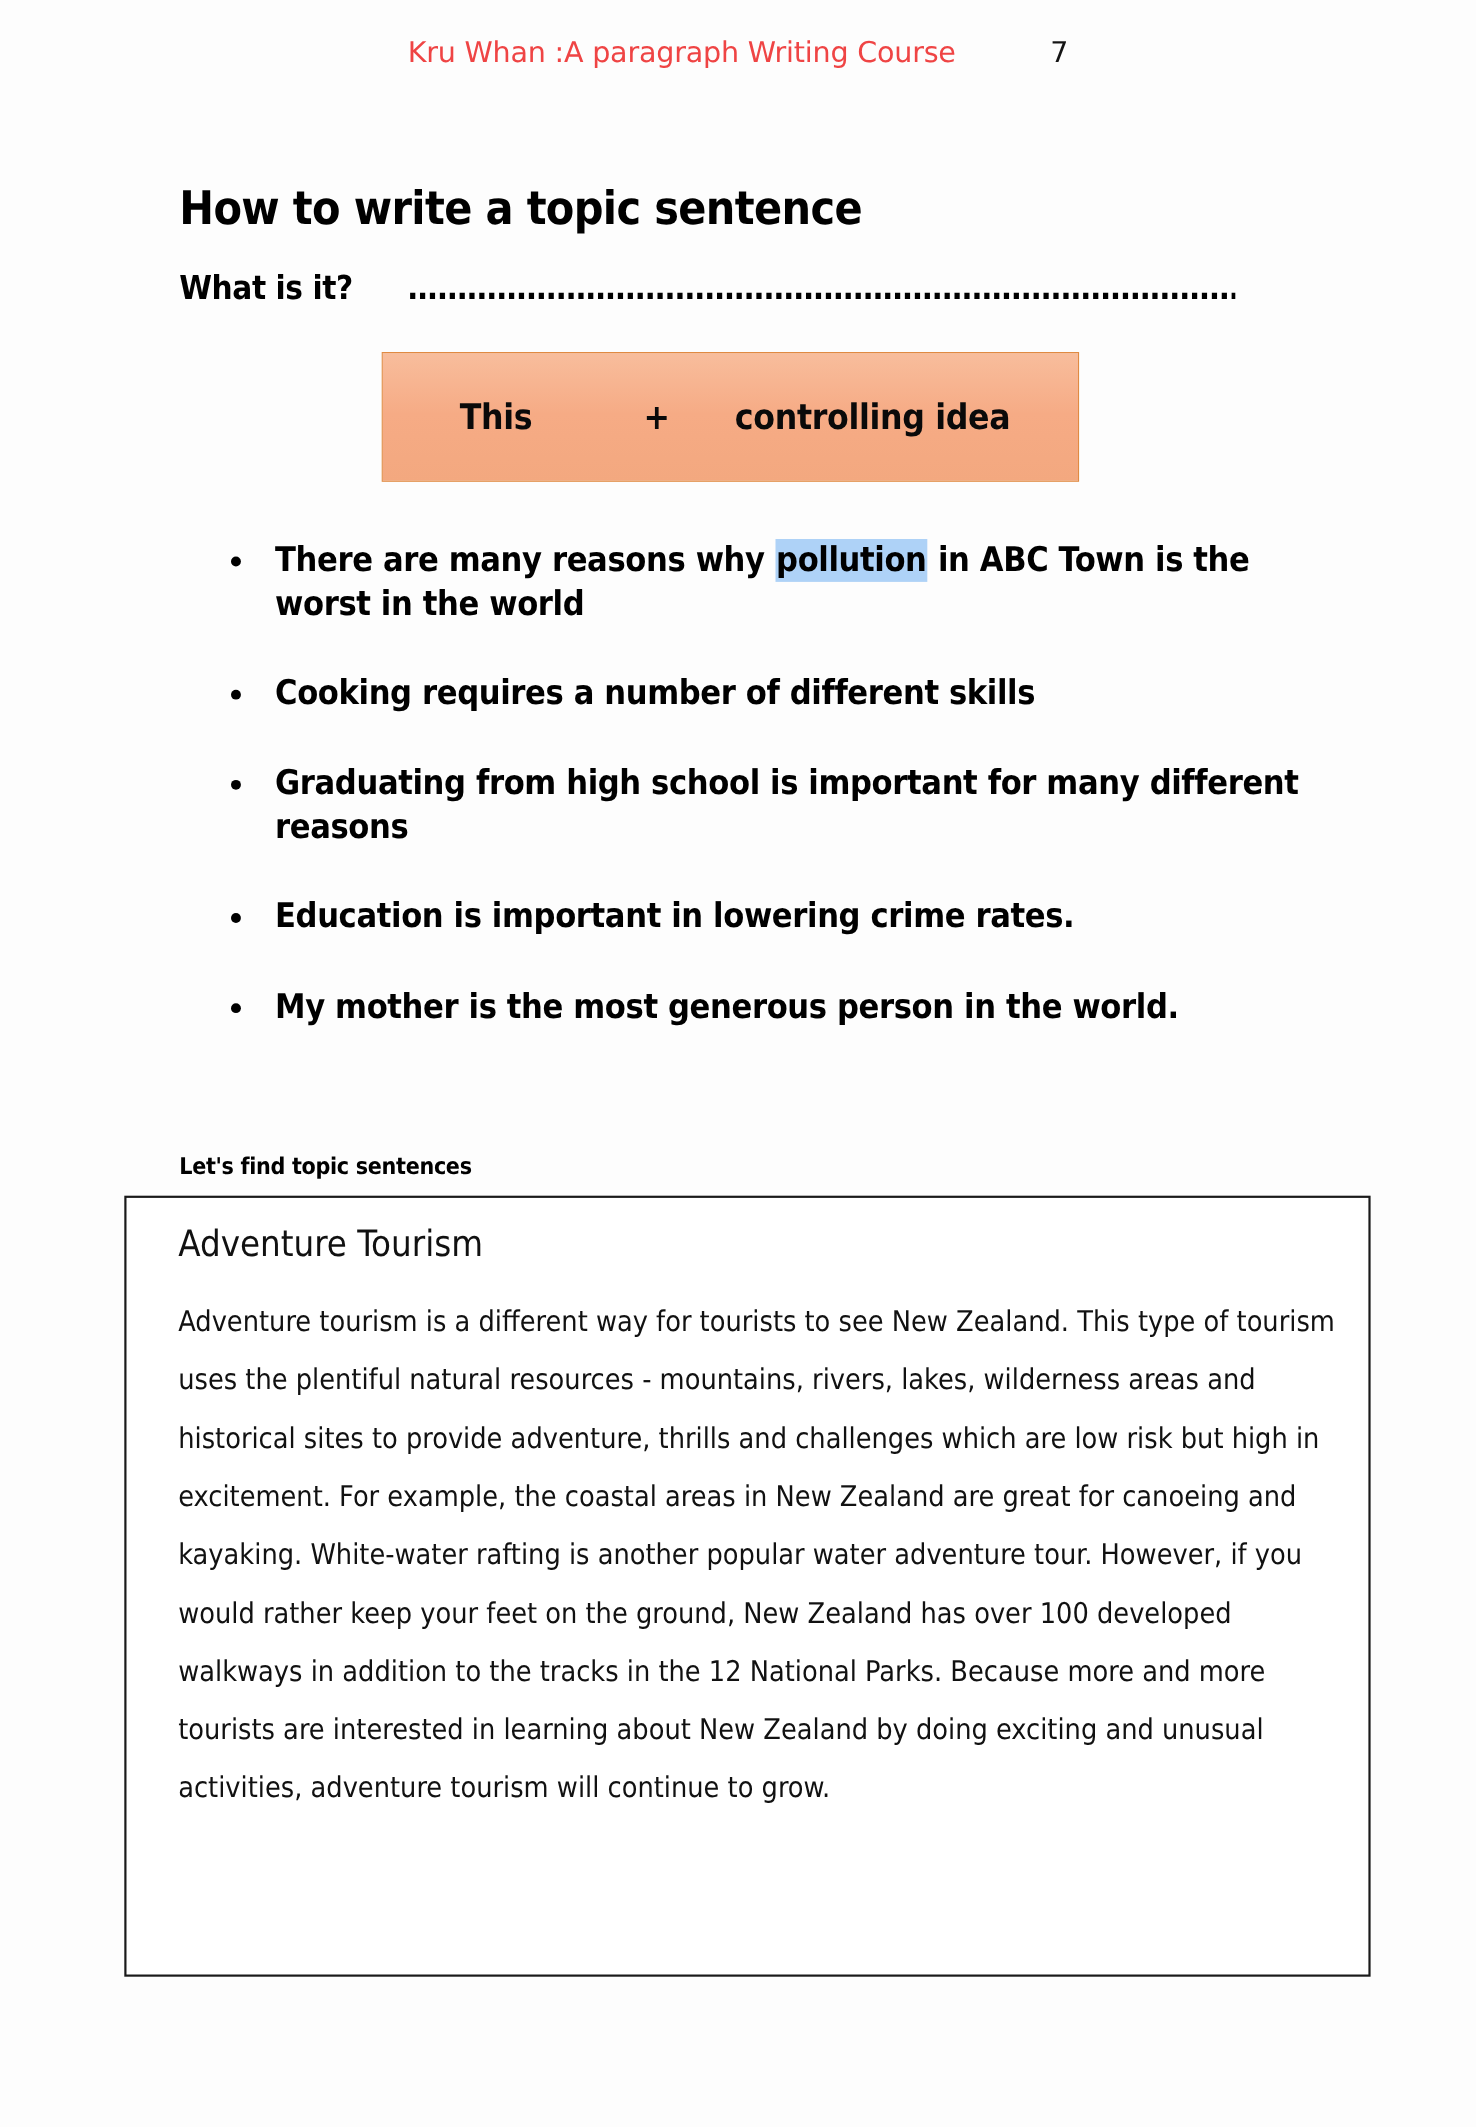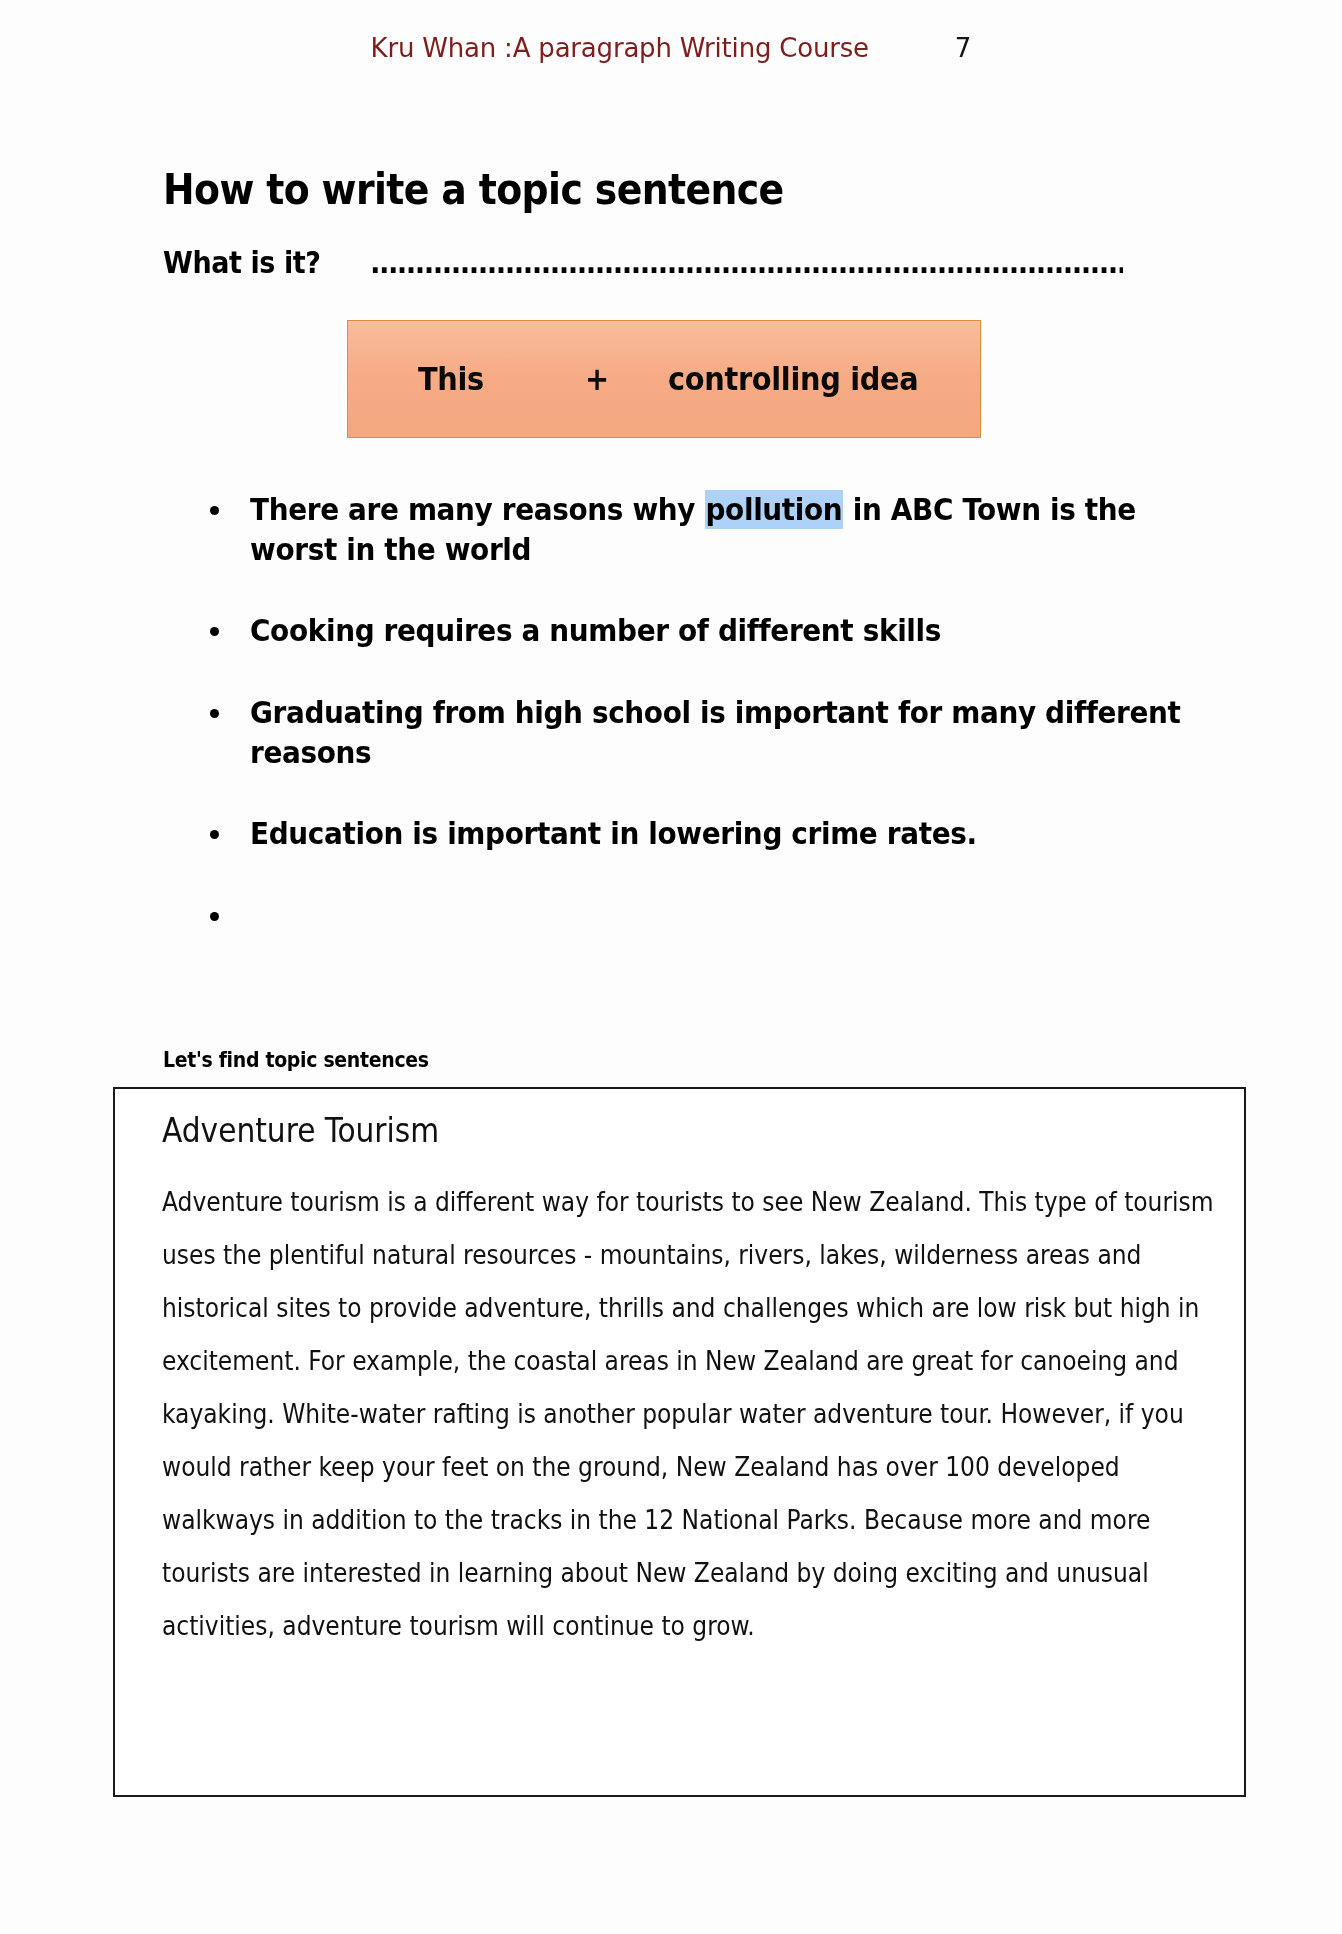--- a/index.html
+++ b/index.html
@@ -32,21 +32,21 @@
     width: 1342px;
     display: flex;
     justify-content: center;
     align-items: baseline;
   }
   .header-title {
     font-family: "DejaVu Sans", "Liberation Sans", sans-serif;
     font-size: 26px;
     font-weight: 400;
     letter-spacing: -0.2px;
-    color: #7f1d1d;
+    color: #ef4444;
     white-space: nowrap;
   }
   .header-pagenum {
     font-family: "DejaVu Sans", "Liberation Sans", sans-serif;
     font-size: 26px;
     font-weight: 400;
     color: #141414;
     margin-left: 86px;
   }
 
@@ -236,20 +236,21 @@
       <span>Graduating from high school is important for many different reasons</span>
     </div>
 
     <div class="bullet-item">
       <span class="bullet-dot"></span>
       <span>Education is important in lowering crime rates.</span>
     </div>
 
     <div class="bullet-item">
       <span class="bullet-dot"></span>
+      <span>My mother is the most generous person in the world.</span>
     </div>
 
   </div>
 
   <div class="lets-find">Let's find topic sentences</div>
 
   <div class="reading-box">
     <div class="reading-title">Adventure Tourism</div>
     <div class="reading-body">Adventure tourism is a different way for tourists to see New Zealand. This type of tourism uses the plentiful natural resources - mountains, rivers, lakes, wilderness areas and historical sites to provide adventure, thrills and challenges which are low risk but high in excitement. For example, the coastal areas in New Zealand are great for canoeing and kayaking. White-water rafting is another popular water adventure tour. However, if you would rather keep your feet on the ground, New Zealand has over 100 developed walkways in addition to the tracks in the 12 National Parks. Because more and more tourists are interested in learning about New Zealand by doing exciting and unusual activities, adventure tourism will continue to grow.</div>
   </div>

